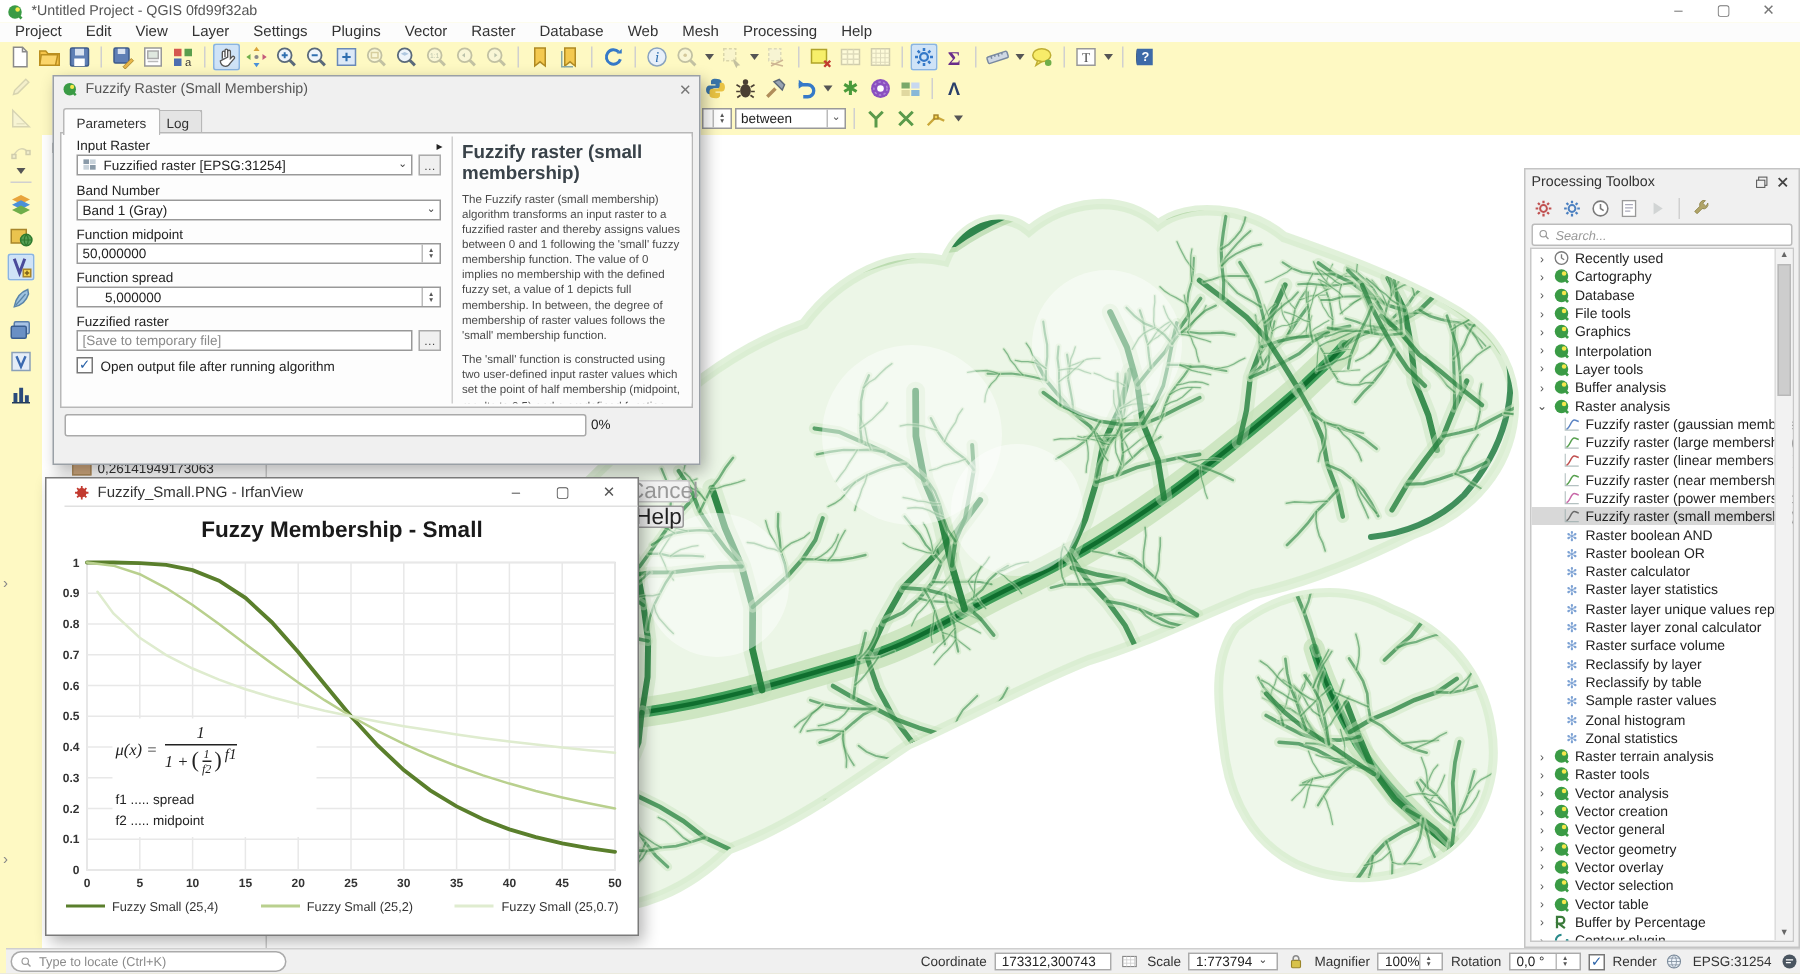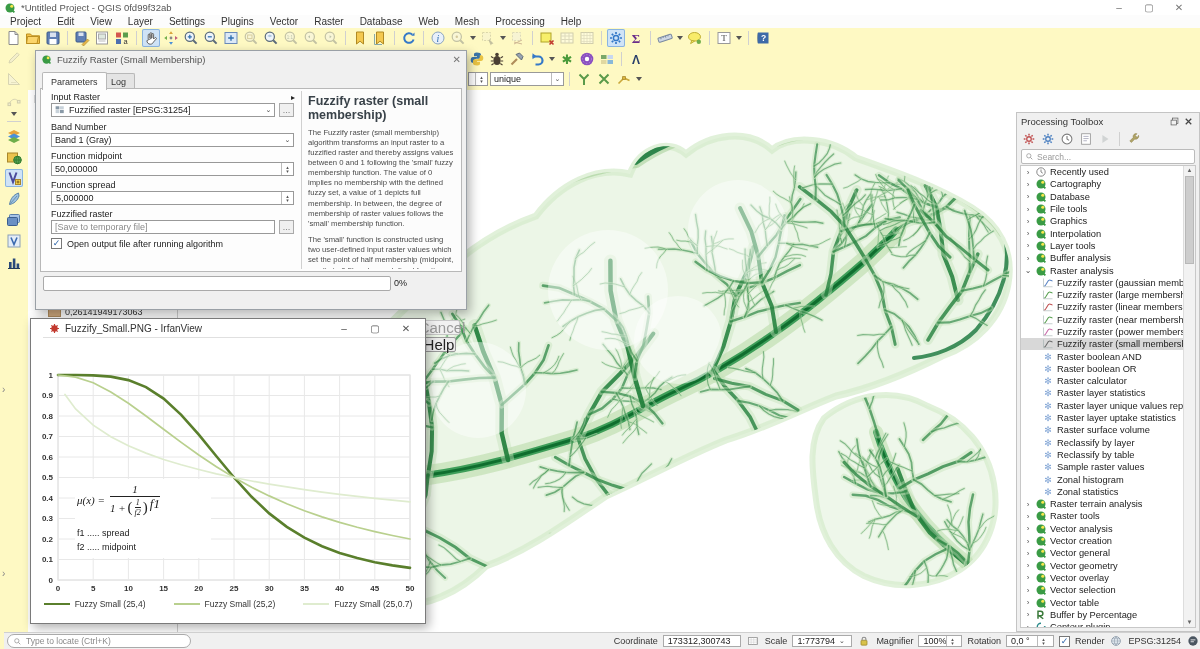--- a/index.html
+++ b/index.html
@@ -37,21 +37,21 @@
   
   #map{left:178px;top:90px;width:1022px;height:542px;background:#fff;}
   
   #toolbox{left:1016px;top:112px;width:184px;height:520px;background:#f0f0f0;border:1px solid #c4c4c4;box-sizing:border-box;}
   #tbx-head{display:flex;align-items:center;height:16px;padding:0 4px;}
   #tbx-head .ttl{font-size:9.5px;color:#333;flex:1;}
   #tbx-head .hbtn{width:14px;height:13px;display:flex;align-items:center;justify-content:center;}
   #tbx-head svg{width:11px;height:11px;}
   #tbx-icons{display:flex;align-items:center;gap:3px;height:19px;padding:0 4px;}
   #tbx-icons .tbtn{width:16px;height:16px;}#tbx-icons svg{width:14px;height:14px;}
-  #tbx-search{margin:1px 4px 3px 4px;height:13px;background:#fff;border:1px solid #bbb;border-radius:2px;display:flex;align-items:center;gap:3px;padding:0 3px;}
+  #tbx-search{margin:1px 4px 3px 4px;height:13px;background:#fff;border:1px solid #bbb;border-radius:2px;display:flex;align-items:center;gap:3px;padding:0 3px;font-style:italic;}
   #tbx-search svg{width:9px;height:9px;}
   #tbx-search span{font-size:8.5px;color:#999;}
   #tree{position:absolute;left:3px;top:52px;right:3px;bottom:3px;background:#fff;border:1px solid #c8c8c8;overflow:hidden;}
   .trow{display:flex;align-items:center;height:12.3px;gap:3px;padding-left:3px;white-space:nowrap;}
   .trow.sel{background:#d8d8d8;}
   .trow .ar{width:8px;font-size:8px;color:#555;text-align:center;flex:0 0 8px;}
   .trow .ti{width:12px;height:12px;flex:0 0 12px;display:flex;align-items:center;justify-content:center;}
   .trow .ti svg{width:12px;height:12px;}
   .trow .lb{font-size:9.3px;color:#222;}
   .trow.child{padding-left:21px;}
@@ -97,21 +97,21 @@
   #legend .sw{width:26px;height:2.4px;}
   #legend span{font-size:8.5px;color:#333;}
   #formula{position:absolute;left:44px;top:160px;width:132px;background:#fff;padding:4px 2px;}
   .math{display:flex;align-items:center;gap:5px;font-family:"Liberation Serif",serif;font-style:italic;font-size:11px;color:#222;}
   .frac{display:inline-flex;flex-direction:column;align-items:center;}
   .fbar{border-top:1px solid #222;width:100%;height:0;margin:1px 0;}
   .den{display:flex;align-items:center;gap:2px;}
   .paren{font-size:15px;font-style:normal;}
   .ifrac{display:inline-flex;flex-direction:column;align-items:center;font-size:8px;}
   .ifrac .fbar{margin:0;}
-  sup.e{font-size:13px;margin-top:-8px;font-style:italic;}
+  sup.e{font-size:10px;margin-top:-8px;font-style:italic;}
   #annots{margin-top:10px;font-family:"Liberation Sans",sans-serif;font-style:normal;font-size:9px;color:#222;line-height:1.5;}
   
   #status{left:4px;top:632px;width:1200px;height:17px;background:#f0f0f0;border-top:1px solid #cfcfcf;display:flex;align-items:center;box-sizing:border-box;}
   #locate{margin-left:3px;width:172px;height:12px;background:#fff;border:1px solid #aaa;border-radius:7px;display:flex;align-items:center;gap:4px;padding:0 5px;}
   #locate svg{width:9px;height:9px;}
   #locate span{font-size:8.5px;color:#8a8a8a;}
   #sright{margin-left:auto;display:flex;align-items:center;gap:5px;padding-right:4px;}
   #sright .lab{font-size:9px;color:#333;}
   #sright .val{background:#fff;border:1px solid #aaa;height:12px;display:flex;align-items:center;padding:0 4px;font-size:9px;box-sizing:border-box;}
   #sright svg{width:12px;height:12px;}
@@ -436,21 +436,21 @@
       </span>
     </div>
   <div id="row3" class="abs tbar">
     <span class="spinf" style="width:20px">
         <span class="spincol">
           <span>▴</span>
           <span>▾</span>
         </span>
       </span>
     <span class="combo" style="width:74px;padding-left:3px">
-      <span>unique</span>
+      <span>between</span>
       <span class="spincol" style="font-size:7px">
           <span>⌄</span>
         </span>
     </span>
     <span class="sep"></span>
     <span id="row3icons" class="tbar">
         <span class="tbtn">
           <svg viewBox="0 0 16 16">
             <path d="M8 14V8M8 8L3.5 3.5M8 8l4.5-4.5" stroke="#5a9a4a" stroke-width="2" fill="none"></path>
           </svg>
@@ -1768,21 +1768,21 @@
               </svg>
             </span>
             <span class="lb">Raster layer unique values report</span>
           </div>
           <div class="trow child">
             <span class="ti">
               <svg viewBox="0 0 16 16">
                 <text x="8" y="12.5" font-size="12" fill="#7da2d4" text-anchor="middle">✻</text>
               </svg>
             </span>
-            <span class="lb">Raster layer uptake statistics</span>
+            <span class="lb">Raster layer zonal calculator</span>
           </div>
           <div class="trow child">
             <span class="ti">
               <svg viewBox="0 0 16 16">
                 <text x="8" y="12.5" font-size="12" fill="#7da2d4" text-anchor="middle">✻</text>
               </svg>
             </span>
             <span class="lb">Raster surface volume</span>
           </div>
           <div class="trow child">
@@ -1989,21 +1989,21 @@
       </span>
       <span class="flabel" style="left:10px;top:62px">Function midpoint</span>
       <span class="spinf fwrap" style="left:10px;top:73px;width:243px;padding-left:3px">
         <span>50,000000</span>
         <span class="spincol">
             <span>▴</span>
             <span>▾</span>
           </span>
       </span>
       <span class="flabel" style="left:10px;top:91px">Function spread</span>
-      <span class="spinf fwrap" style="left:10px;top:102px;width:243px;padding-left:4px">
+      <span class="spinf fwrap" style="left:10px;top:102px;width:243px;padding-left:18px">
         <span>5,000000</span>
         <span class="spincol">
             <span>▴</span>
             <span>▾</span>
           </span>
       </span>
       <span class="flabel" style="left:10px;top:120px">Fuzzified raster</span>
       <span class="spinf fwrap" style="left:10px;top:131px;width:224px;padding-left:3px">
         <span class="ph">[Save to temporary file]</span>
       </span>
@@ -2033,20 +2033,21 @@
     <div id="v-title">
       <svg viewBox="0 0 16 16">
           <circle cx="8" cy="8" r="4.6" fill="#c23a2f"></circle>
           <path d="M8 1.5v13M1.5 8h13M3.5 3.5l9 9M12.5 3.5l-9 9" stroke="#c23a2f" stroke-width="1.7"></path>
         </svg>
       <span class="t">Fuzzify_Small.PNG - IrfanView</span>
       <span class="wb">–</span>
       <span class="wb">▢</span>
       <span class="wb">✕</span>
     </div>
+    <div id="chart-title">Fuzzy Membership - Small</div>
     <svg id="chart-svg" width="392" height="236" viewBox="0 0 392 236">
         <rect x="27" y="16" width="352" height="205" fill="#fff" stroke="#d8d8d8"></rect>
         <line x1="27" y1="16" x2="27" y2="221" stroke="#e8e8e8"></line>
         <line x1="62.2" y1="16" x2="62.2" y2="221" stroke="#e8e8e8"></line>
         <line x1="97.4" y1="16" x2="97.4" y2="221" stroke="#e8e8e8"></line>
         <line x1="132.6" y1="16" x2="132.6" y2="221" stroke="#e8e8e8"></line>
         <line x1="167.8" y1="16" x2="167.8" y2="221" stroke="#e8e8e8"></line>
         <line x1="203" y1="16" x2="203" y2="221" stroke="#e8e8e8"></line>
         <line x1="238.2" y1="16" x2="238.2" y2="221" stroke="#e8e8e8"></line>
         <line x1="273.4" y1="16" x2="273.4" y2="221" stroke="#e8e8e8"></line>

